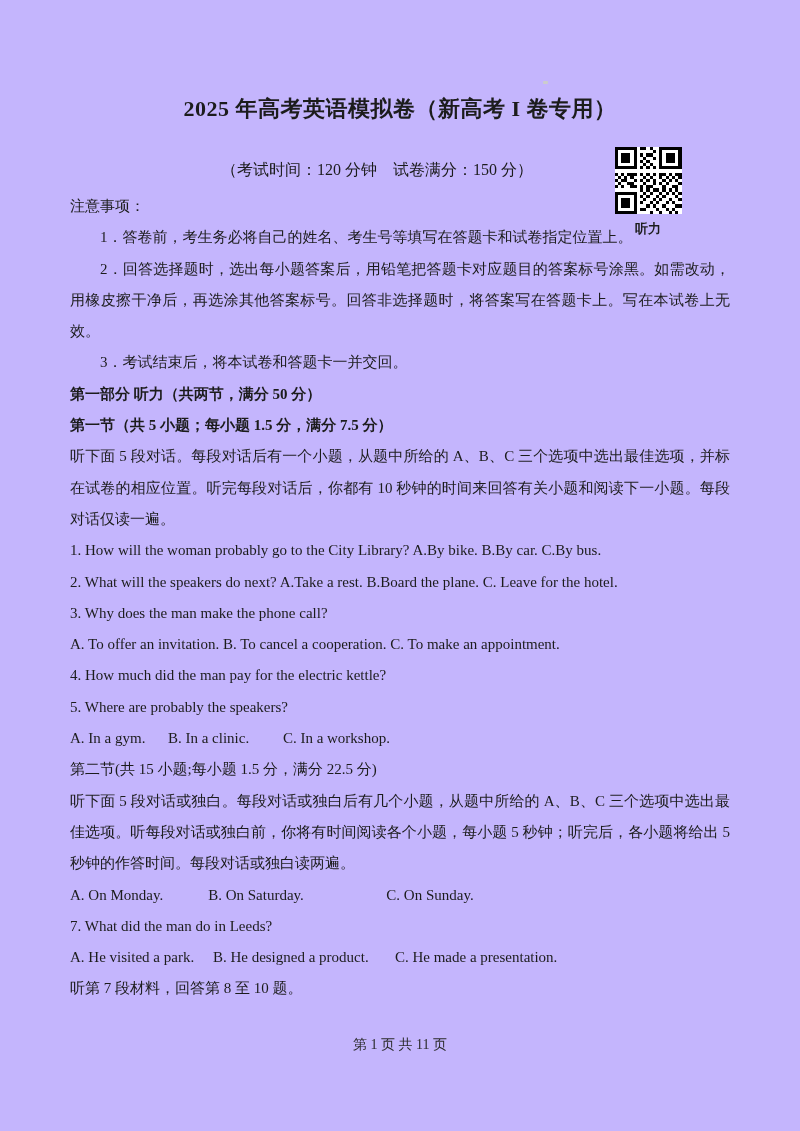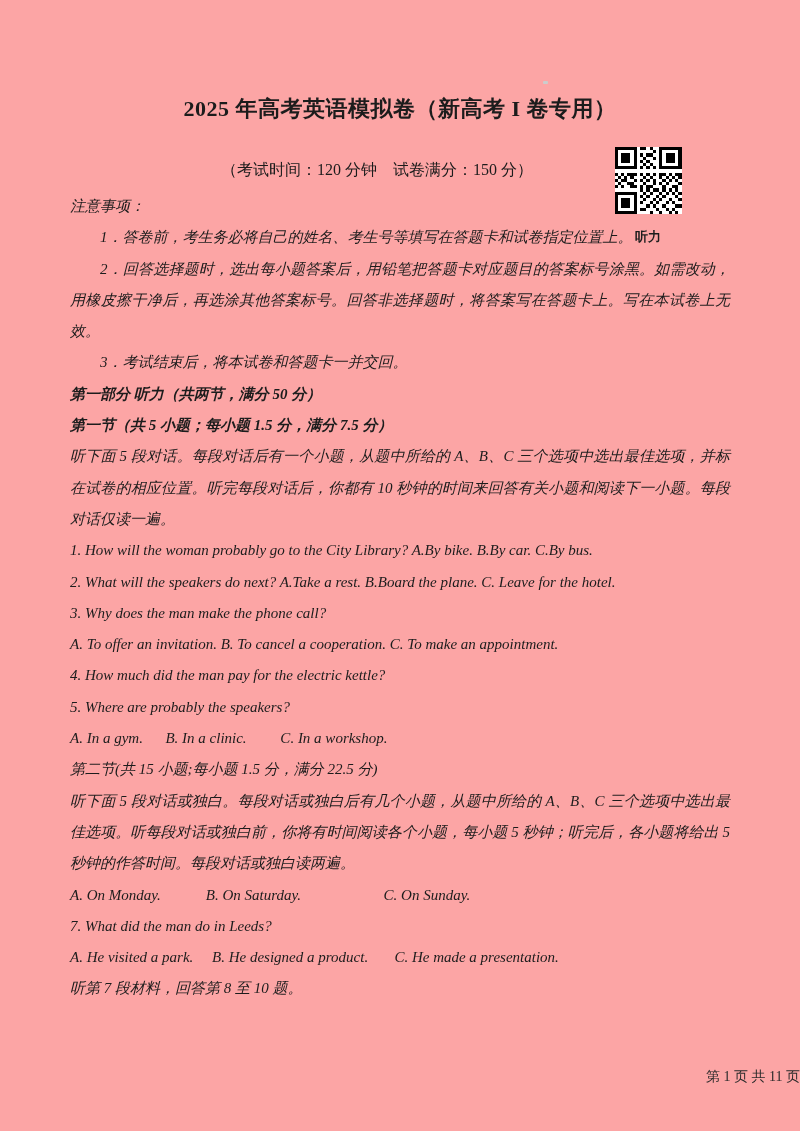--- a/index.html
+++ b/index.html
@@ -1,20 +1,20 @@
 <!DOCTYPE html>
 <html><head>
 <meta charset="utf-8">
 <style>
   html, body { margin: 0; padding: 0; background: #ffffff; }
   .page {
     position: relative;
     width: 800px;
     height: 1131px;
-    background: #fca5a5;
+    background: #c4b5fd;
     color: #1c1c1c;
     font-family: "Liberation Serif", "DejaVu Serif", serif;
     overflow: hidden;
   }
   .doc-title {
     position: absolute;
     top: 94px; left: 0;
     width: 800px;
     margin: 0;
     text-align: center;
@@ -30,38 +30,38 @@
     font-size: 16px;
     white-space: pre-wrap;
   }
   .qr-block {
     position: absolute;
     top: 147px; left: 610px;
     width: 76px;
     text-align: center;
   }
   .qr-block svg { display: block; width: 70px; height: 67px; margin: 0 auto; }
-  .qr-label { font-size: 13px; font-weight: bold; margin-top: 14px; }
+  .qr-label { font-size: 13px; font-weight: bold; margin-top: 6px; }
   .doc-body {
     position: absolute;
     top: 191px; left: 70px;
     width: 660px;
     font-size: 15px;
     line-height: 31.3px;
   }
-  .ln { margin: 0; font-style: italic; }
+  .ln { margin: 0; }
   .indent { text-indent: 2em; }
   .justify { text-align: justify; }
   .bold { font-weight: bold; }
   .pre { white-space: pre-wrap; }
   .footer {
     position: absolute;
-    top: 1068px; left: 0;
+    top: 1036px; left: 0;
     width: 800px;
-    text-align: right;
+    text-align: center;
     font-size: 14px;
     color: #2a2a2a;
   }
   .artifact {
     position: absolute;
     top: 81px; left: 543px;
     width: 5px; height: 3px;
     background: #cccccc;
     border-radius: 1px;
   }

